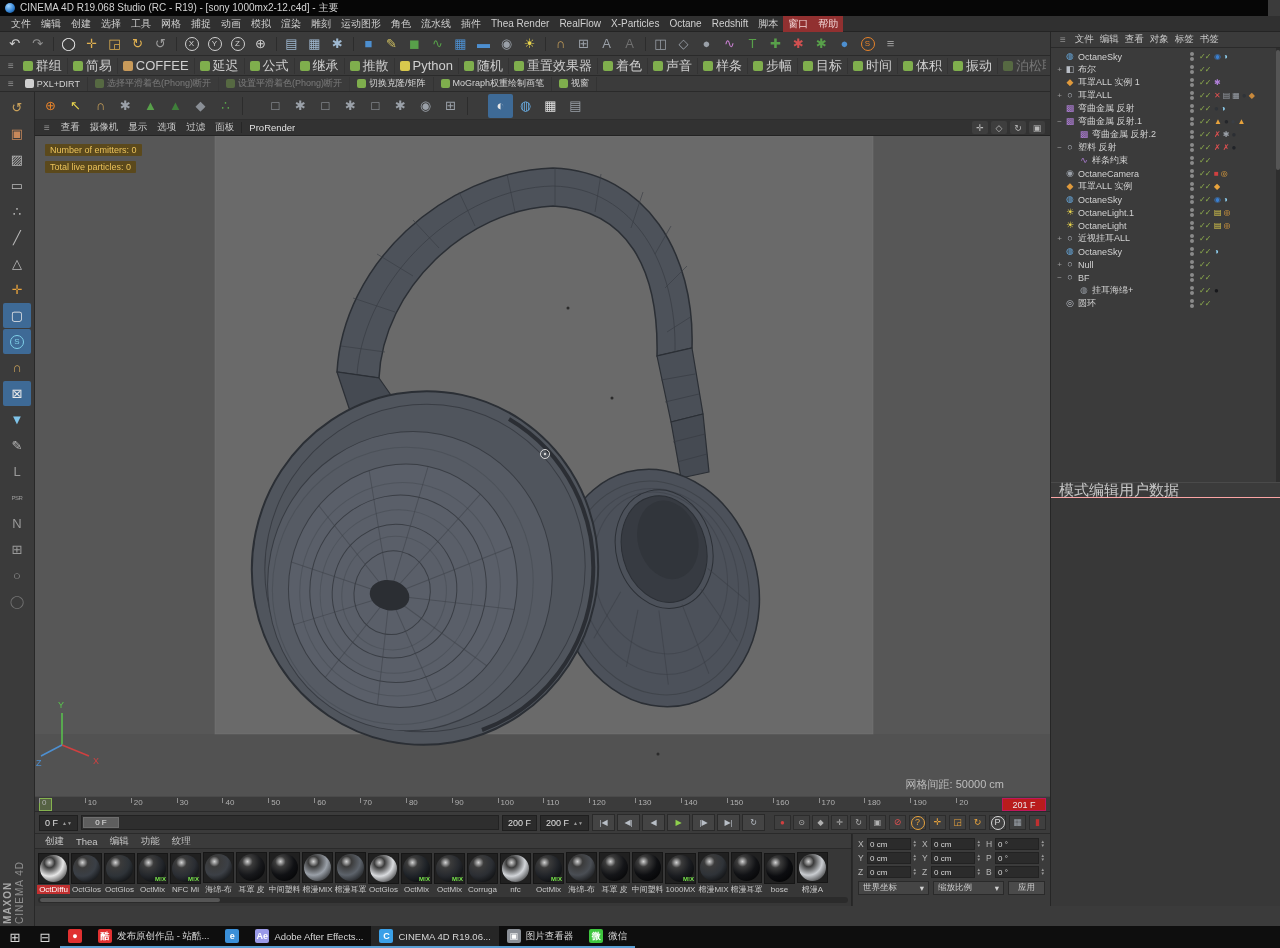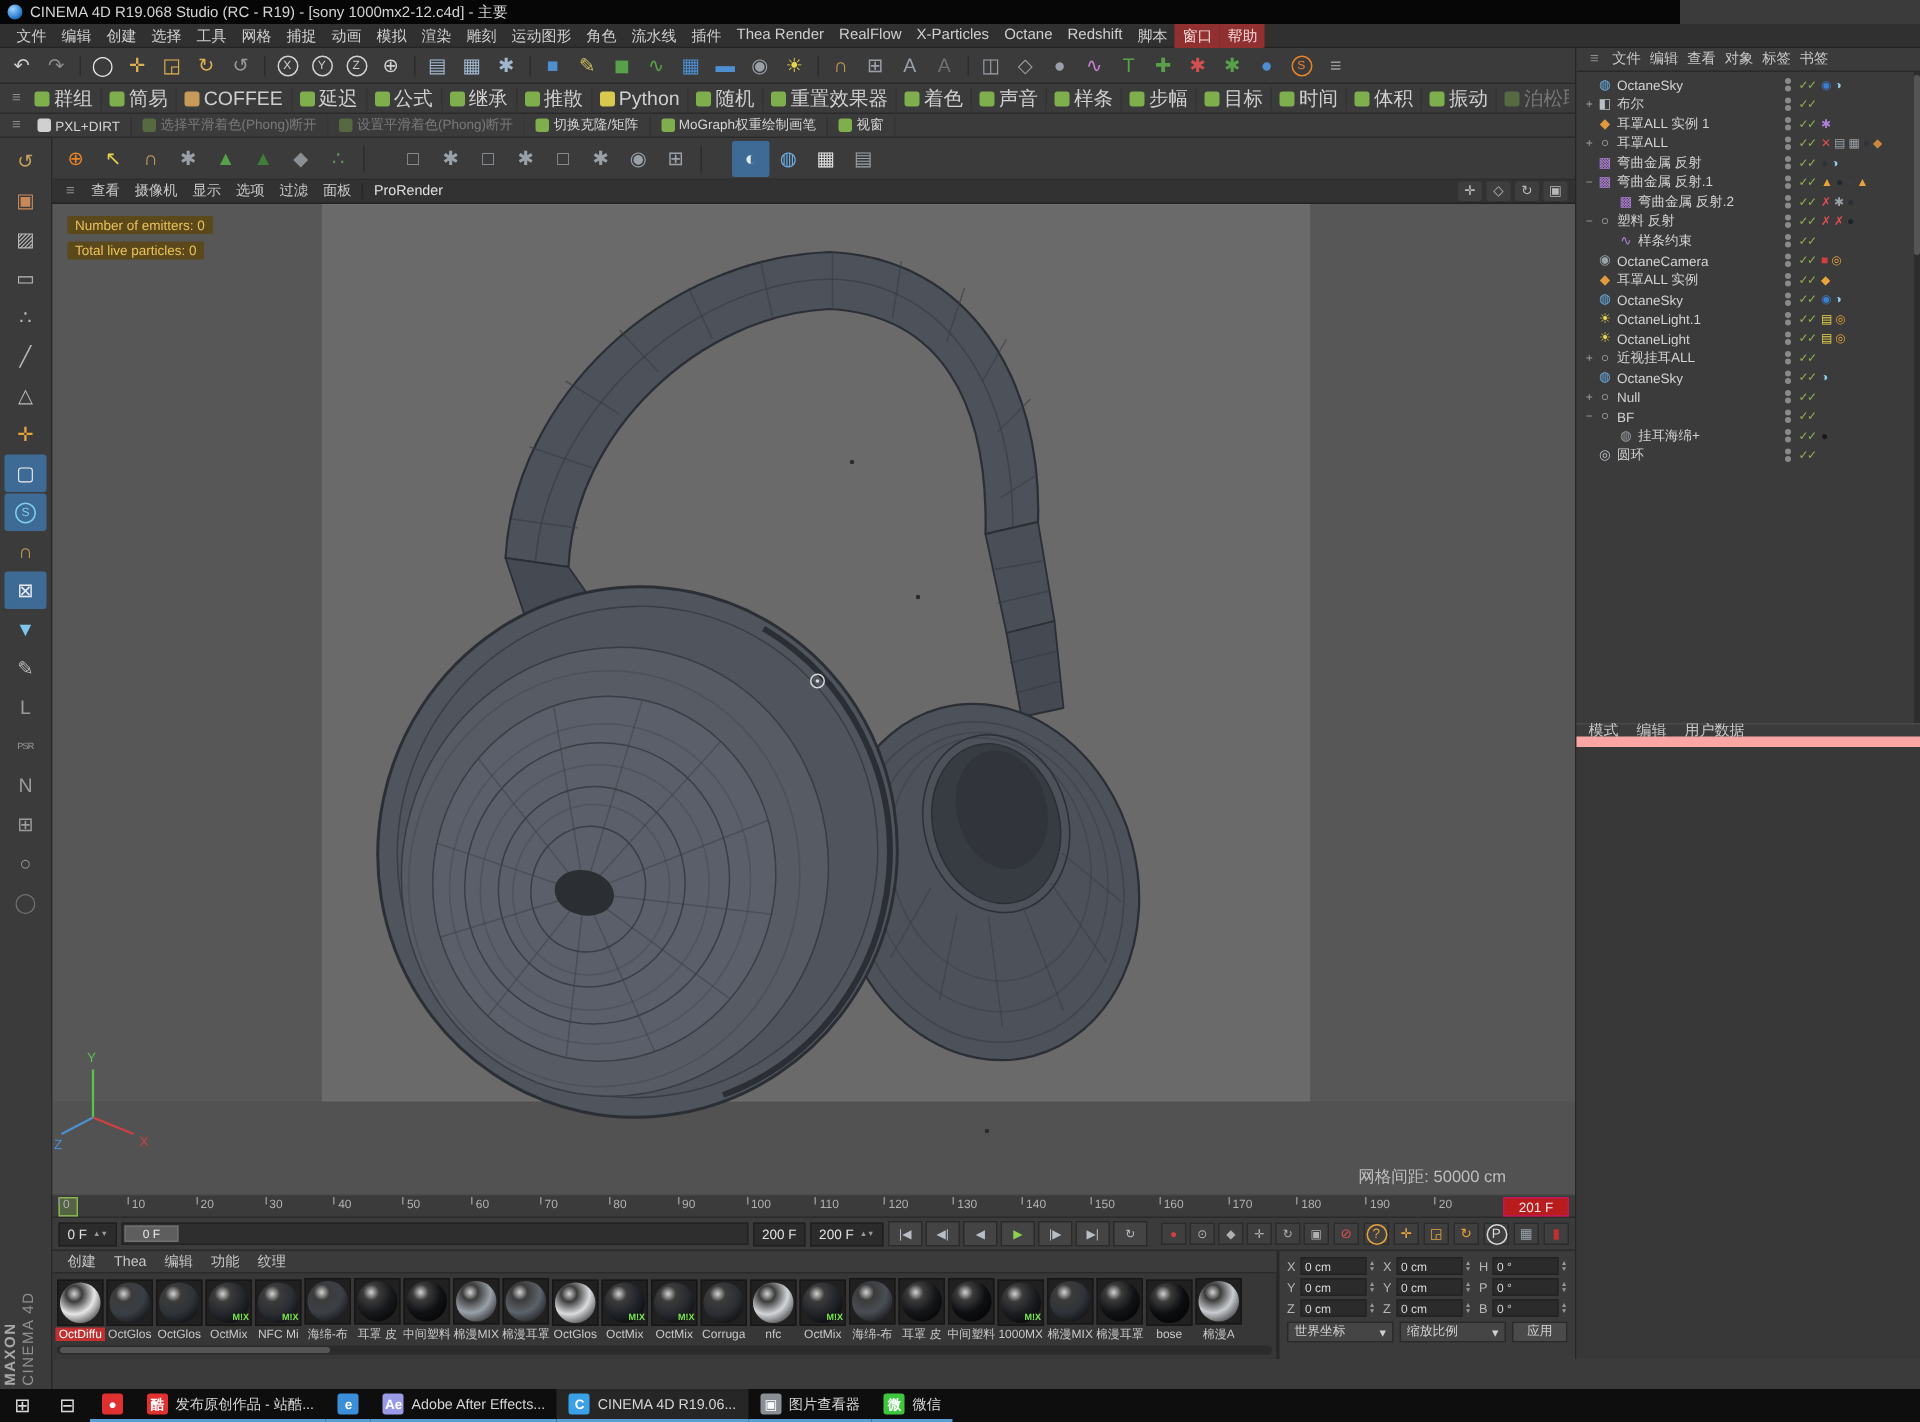--- a/index.html
+++ b/index.html
@@ -2,21 +2,21 @@
 <html><head>
 <meta charset="utf-8">
 <style>
   *{margin:0;padding:0;box-sizing:border-box}
   html,body{width:1280px;height:948px;overflow:hidden;background:#2b2b2b;
     font-family:"Liberation Sans","DejaVu Sans",sans-serif;}
   #app{position:relative;width:1280px;height:948px;background:#3b3b3b;color:#c8c8c8;font-size:10px}
   .abs{position:absolute}
 
   
-  #titlebar{left:0;top:0;width:1120px;height:16px;background:#060606;display:flex;align-items:center;gap:5px;padding:0 5px}
+  #titlebar{left:0;top:0;width:1268px;height:16px;background:#060606;display:flex;align-items:center;gap:5px;padding:0 5px}
   #app-icon{width:10px;height:10px;border-radius:50%;background:radial-gradient(circle at 35% 30%,#9fd4ff,#2f7fd0 60%,#0a3a6a);flex:0 0 auto}
   #title-text{color:#d4d4d4;font-size:10px;white-space:nowrap}
 
   
   #menubar{left:0;top:16px;width:1280px;height:16px;background:#303030;border-bottom:1px solid #242424;display:flex;align-items:center;padding:0 6px}
   .menu-item{padding:1px 5px;color:#cfcfcf;white-space:nowrap}
   .menu-item.alert{background:#913030;color:#f2d6d6}
 
   
   #toolbar1{left:0;top:32px;width:1050px;height:24px;background:#3b3b3b;border-bottom:1px solid #2a2a2a;display:flex;align-items:center;padding:0 3px;overflow:hidden}
@@ -131,21 +131,21 @@
   .om-icon{width:12px;font-size:9px;flex:0 0 auto;text-align:center}
   .om-name{flex:1;white-space:nowrap;overflow:hidden;margin-left:2px}
   .om-dots{width:6px;height:9px;position:relative;flex:0 0 auto;margin-right:4px}
   .om-dots::before,.om-dots::after{content:"";position:absolute;left:1px;width:4px;height:4px;border-radius:50%;background:#8a8a8a}
   .om-dots::before{top:0}.om-dots::after{bottom:0}
   .om-checks{width:15px;flex:0 0 auto;color:#8fae4d;font-size:8px;letter-spacing:-1px}
   .om-checks::before{content:"✓✓"}
   .om-tags{display:flex;gap:2px;width:58px;flex:0 0 auto;justify-content:flex-start;align-items:center}
   .om-tag{font-size:8px;line-height:1}
   .om-tag:empty{display:none}
-  #attr-tabs{height:16px;background:#3b3b3b;border-top:1px solid #4a4a4a;border-bottom:7px solid #fca5a5;display:flex;align-items:center;gap:12px;padding:0 8px;font-size:10px}
+  #attr-tabs{height:16px;background:#3b3b3b;border-top:1px solid #4a4a4a;border-bottom:1px solid #fca5a5;display:flex;align-items:center;padding:0 8px;font-size:15px}
   .attr-tab{color:#c8c8c8;white-space:nowrap}
   #attr-body{flex:1;background:#383838}
 </style>
 </head>
 <body>
 
 <div id="app">
 
   <div id="titlebar" class="abs">
     <span id="app-icon"></span>

